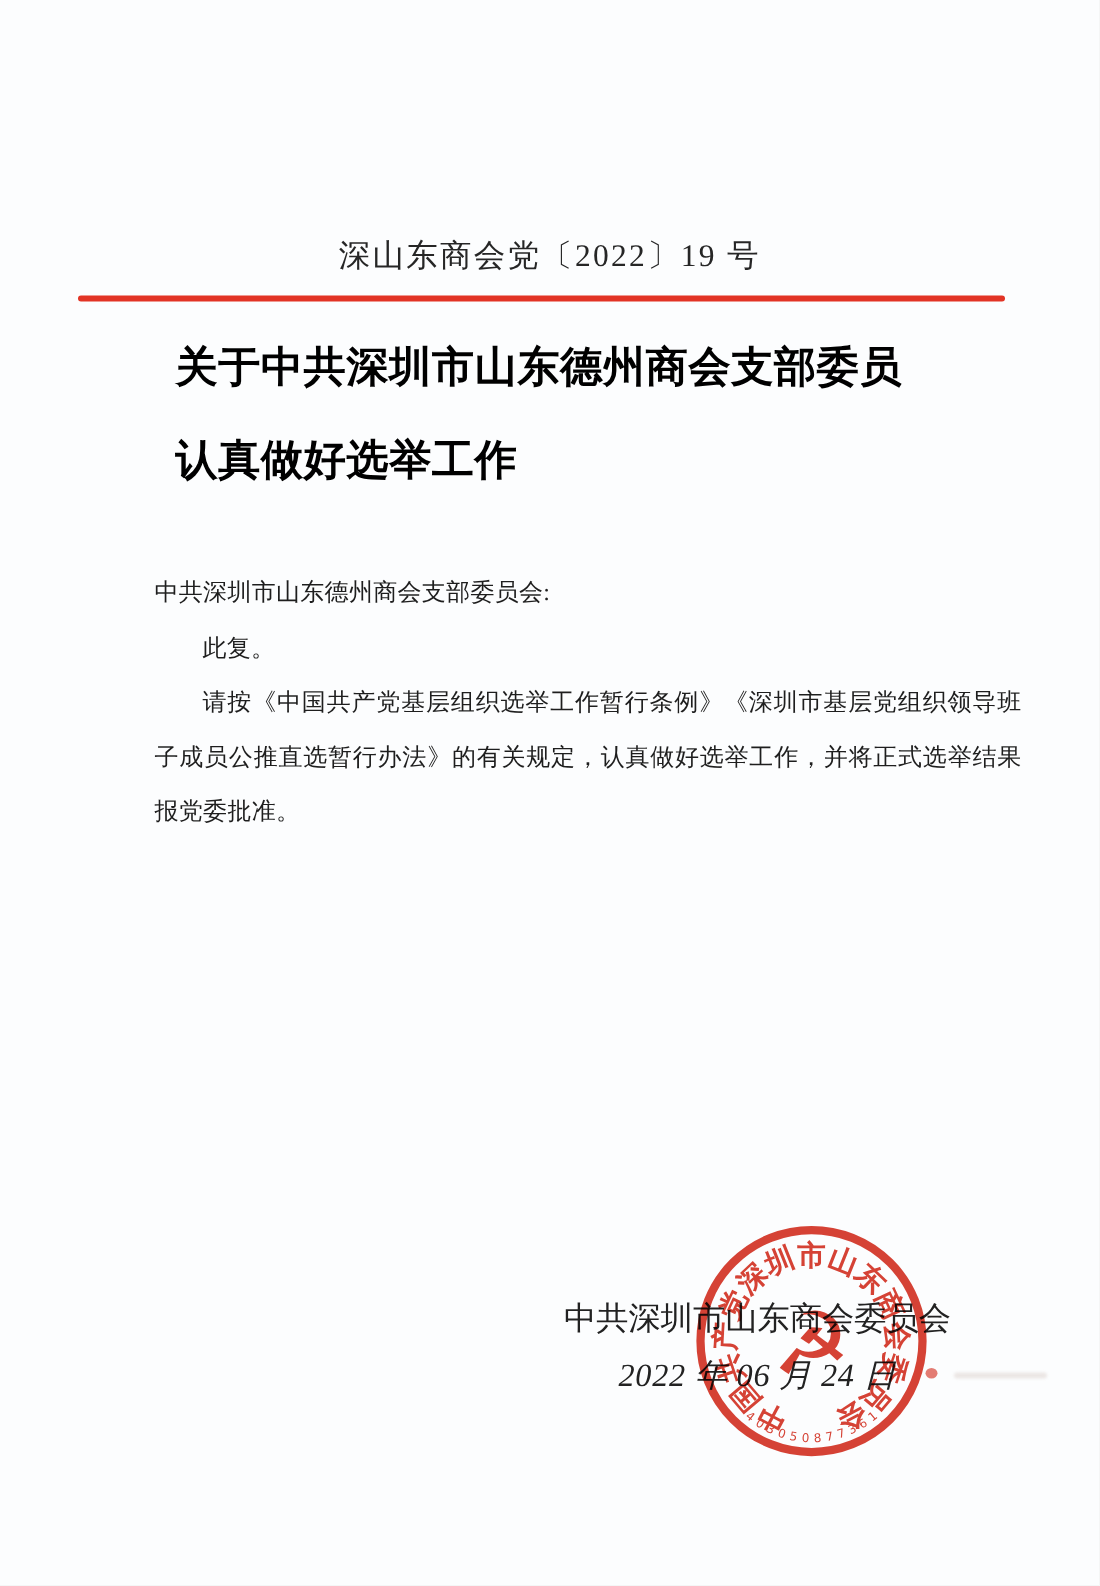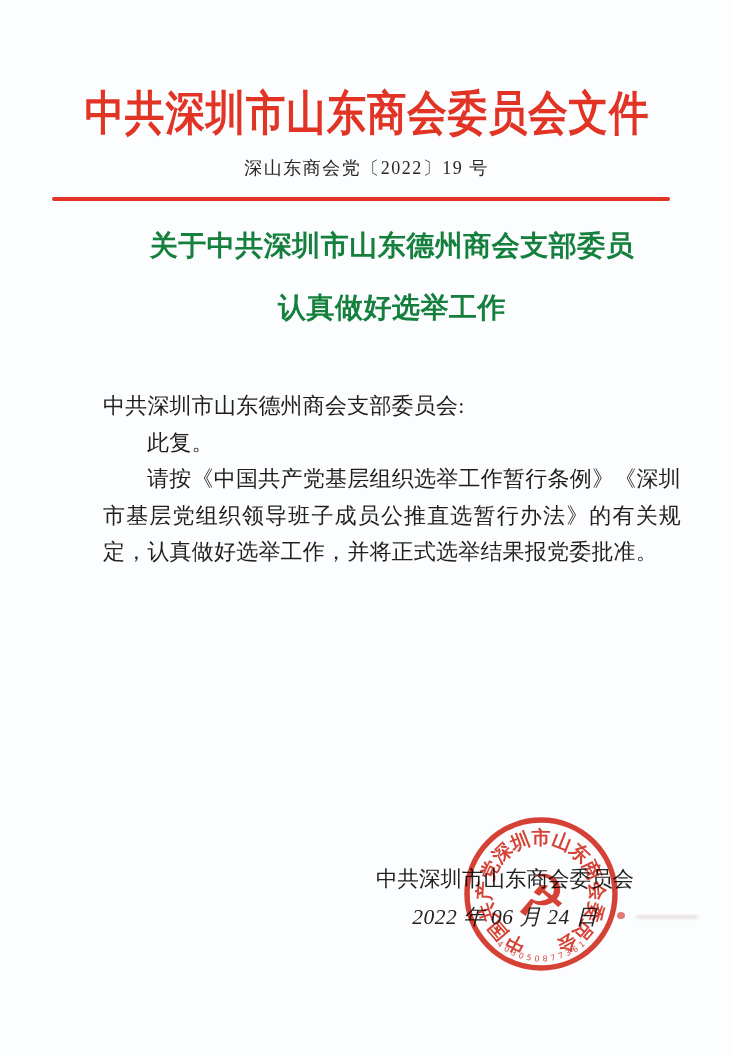--- a/index.html
+++ b/index.html
@@ -26,42 +26,42 @@
   }
   .org-title .squeeze{
     display:inline-block;
     transform:scaleX(0.84);
     transform-origin:50% 50%;
     letter-spacing:1px;
   }
   .doc-number{
     position:absolute;top:156px;left:0;width:733px;
     text-align:center;
-    font-size:18px;
+    font-size:21px;
     letter-spacing:1.5px;
     color:#262626;
   }
   .red-rule{
     position:absolute;top:197px;left:52px;width:618px;height:4px;
     background:var(--red,#e23425);
     border-radius:2px;
   }
   
   .doc-title{
-    position:absolute;top:215px;left:103px;width:578px;
-    text-align:center;
+    position:absolute;top:215px;left:117px;width:578px;
+    text-align:left;
     font-size:28px;line-height:62px;
     font-weight:bold;
-    color:#15803d;
+    color:#000000;
     letter-spacing:0.5px;
   }
   
   .body-text{
-    position:absolute;top:388px;left:103px;width:578px;
-    font-size:22px;line-height:36.5px;
+    position:absolute;top:378px;left:103px;width:578px;
+    font-size:16px;line-height:36.5px;
     text-align:justify;
     letter-spacing:0.2px;
   }
   .body-text p{margin:0;text-indent:2em;}
   .body-text p.salutation{text-indent:0;}
   
   .signature{
     position:absolute;top:861px;right:99px;
     text-align:center;
     font-size:21.5px;line-height:37.5px;
@@ -91,23 +91,20 @@
     opacity:0.55;
     border-radius:2px;
     filter:blur(1px);
   }
 </style>
 </head>
 <body>
 
 <div class="page">
 
-  <div class="org-title">
-    <span class="squeeze">中共深圳市山东商会委员会文件</span>
-  </div>
 
   <div class="doc-number">深山东商会党〔2022〕19 号</div>
 
   <div class="red-rule"></div>
 
   <div class="doc-title">
     <div>关于中共深圳市山东德州商会支部委员</div>
     <div>认真做好选举工作</div>
   </div>
 

